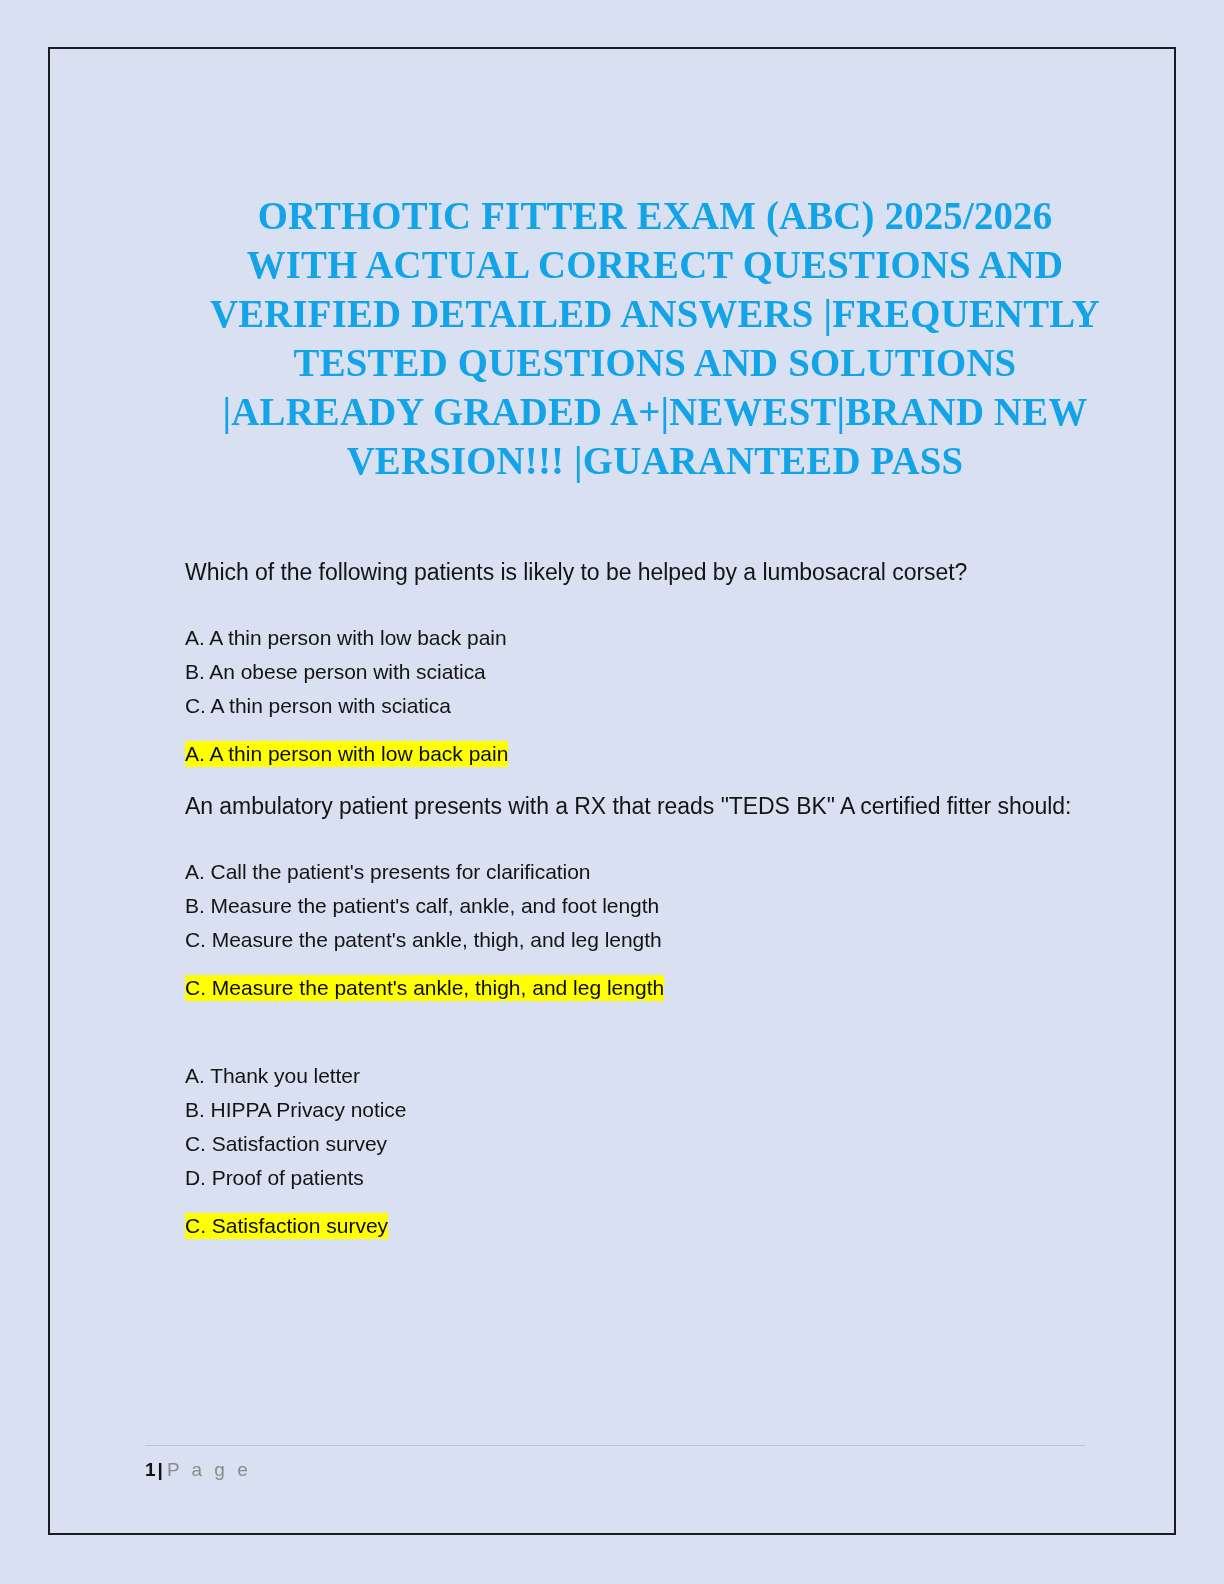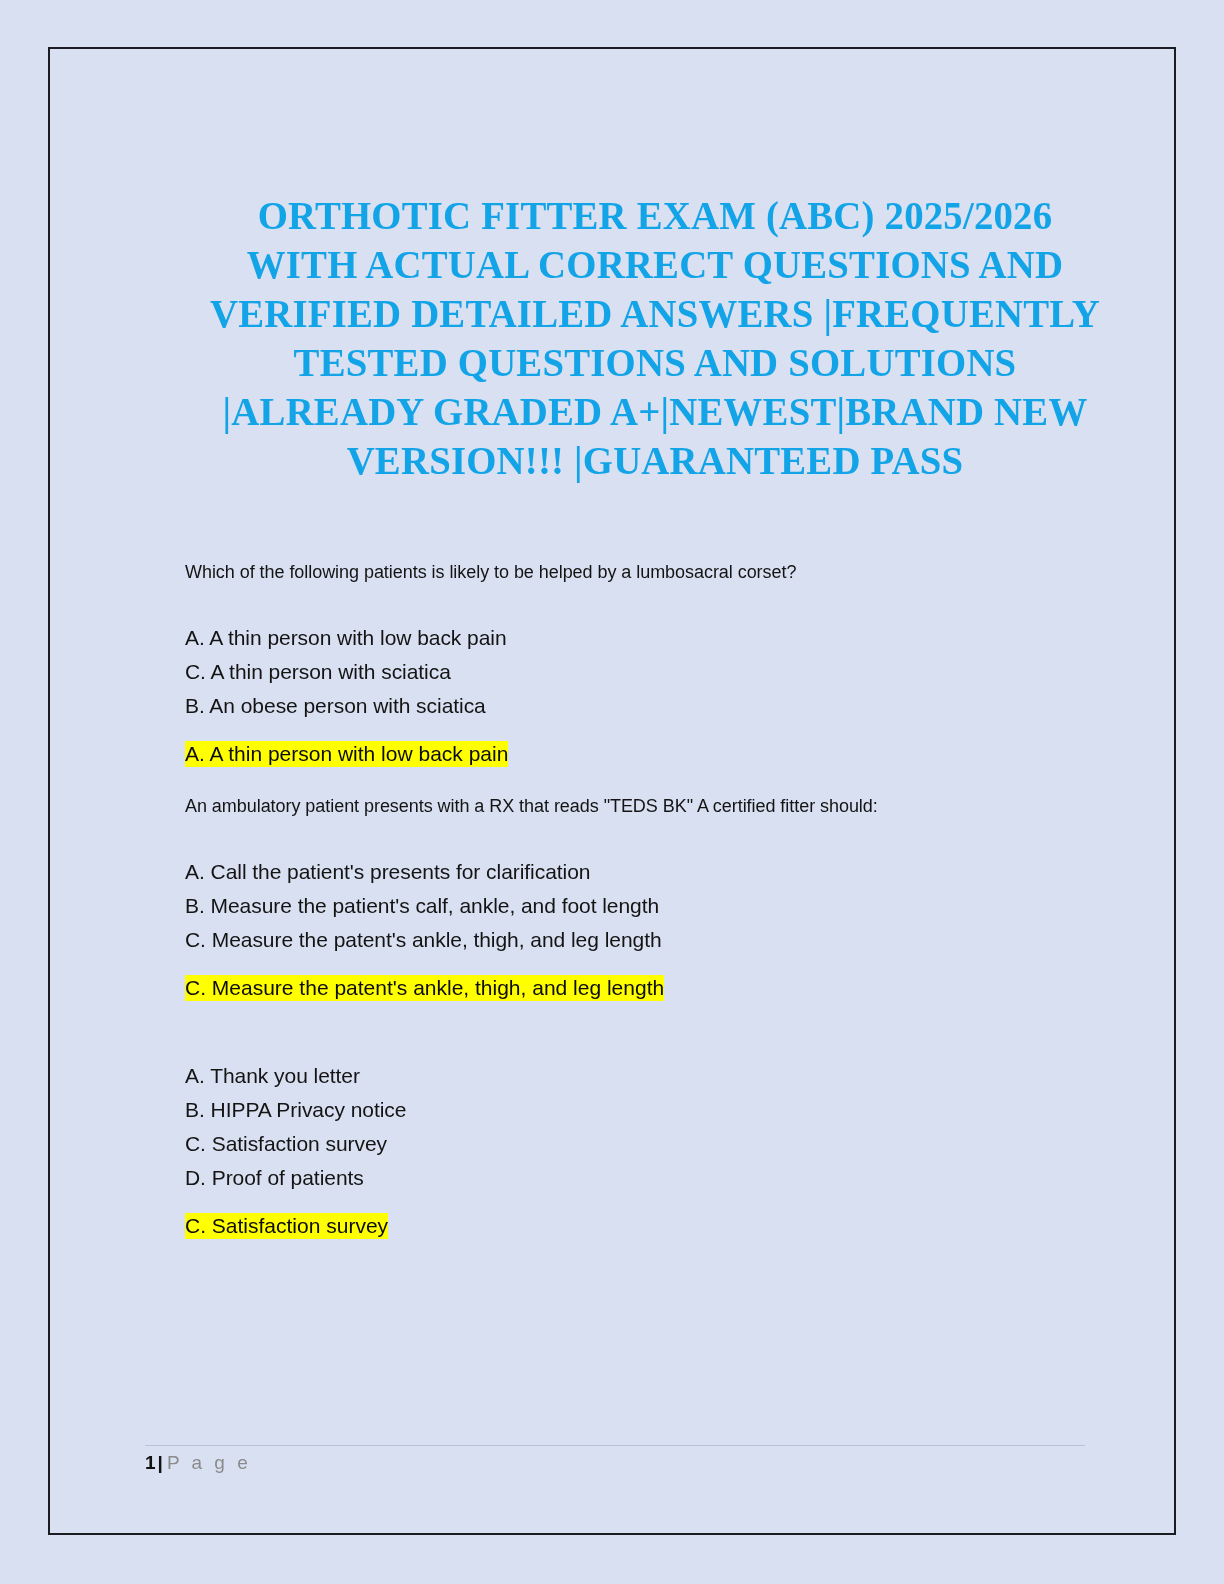--- a/index.html
+++ b/index.html
@@ -50,21 +50,21 @@
     white-space: pre-line;
   }
 
   
   .qa-block {
     margin: 0;
     padding: 0;
   }
 
   .q-stem {
-    font-size: 18px;
+    font-size: 23px;
     line-height: 30px;
     color: #141414;
     margin: 0;
     padding: 0;
     letter-spacing: -0.05px;
   }
 
   .opt-list {
     list-style: none;
     margin: 0;
@@ -102,21 +102,21 @@
     left: 95px;
     top: 1396px;
     width: 940px;
   }
   .footer-rule {
     height: 1px;
     background: #b9c2d4;
     width: 940px;
   }
   .footer-text {
-    margin-top: 6px;
+    margin-top: 13px;
     font-size: 19px;
     color: #8b8b8b;
     letter-spacing: 3.5px;
     font-family: "Liberation Sans", sans-serif;
   }
   .footer-text .pagenum {
     color: #111111;
     font-weight: bold;
     letter-spacing: 0;
   }
@@ -134,22 +134,22 @@
 
   <div class="page-body">
 
     <h1 class="doc-title">ORTHOTIC FITTER EXAM (ABC) 2025/2026 WITH ACTUAL CORRECT QUESTIONS AND VERIFIED DETAILED ANSWERS |FREQUENTLY TESTED QUESTIONS AND SOLUTIONS |ALREADY GRADED A+|NEWEST|BRAND NEW VERSION!!! |GUARANTEED PASS</h1>
 
     <div class="qa-block" style="margin-top:72px;">
       <p class="q-stem">Which of the following patients is likely to be helped by a lumbosacral corset?</p>
       <div class="gap-stem-to-opts"></div>
       <ul class="opt-list">
         <li class="opt-item">A. A thin person with low back pain</li>
+        <li class="opt-item">B. An obese person with sciatica</li>
         <li class="opt-item">C. A thin person with sciatica</li>
-        <li class="opt-item">B. An obese person with sciatica</li>
       </ul>
       <div class="gap-opts-to-ans"></div>
       <p class="answer-line"><span class="hl">A. A thin person with low back pain</span></p>
     </div>
 
     <div class="qa-block" style="margin-top:22px;">
       <p class="q-stem">An ambulatory patient presents with a RX that reads "TEDS BK" A certified fitter should:</p>
       <div class="gap-stem-to-opts"></div>
       <ul class="opt-list">
         <li class="opt-item">A. Call the patient's presents for clarification</li>

